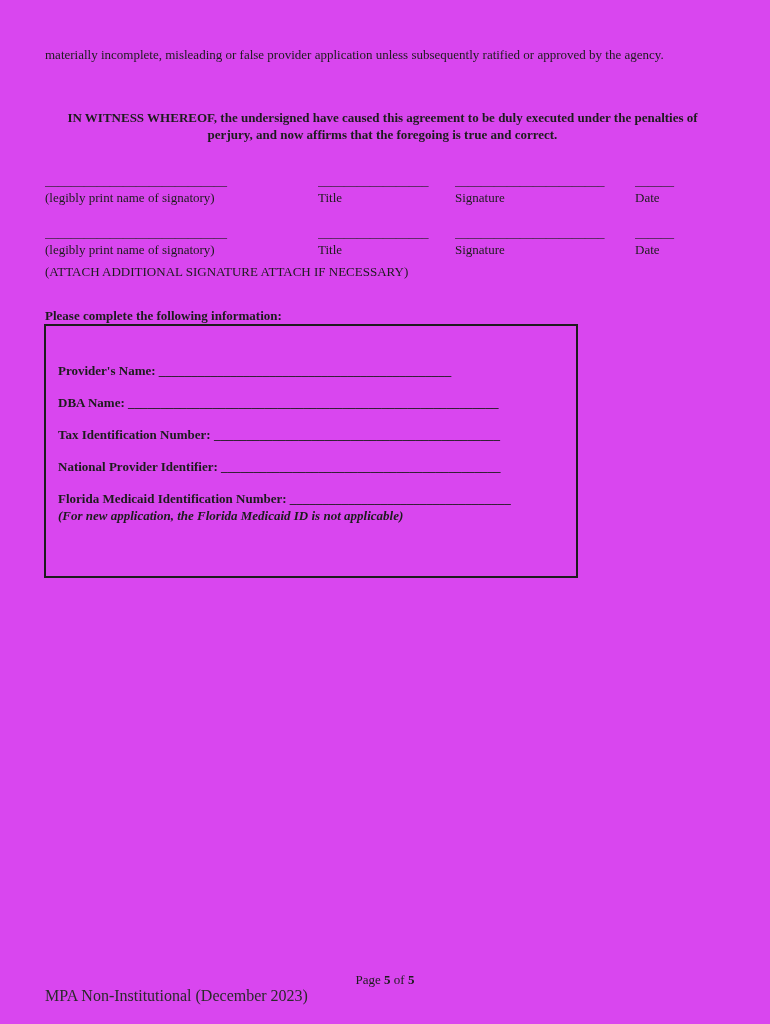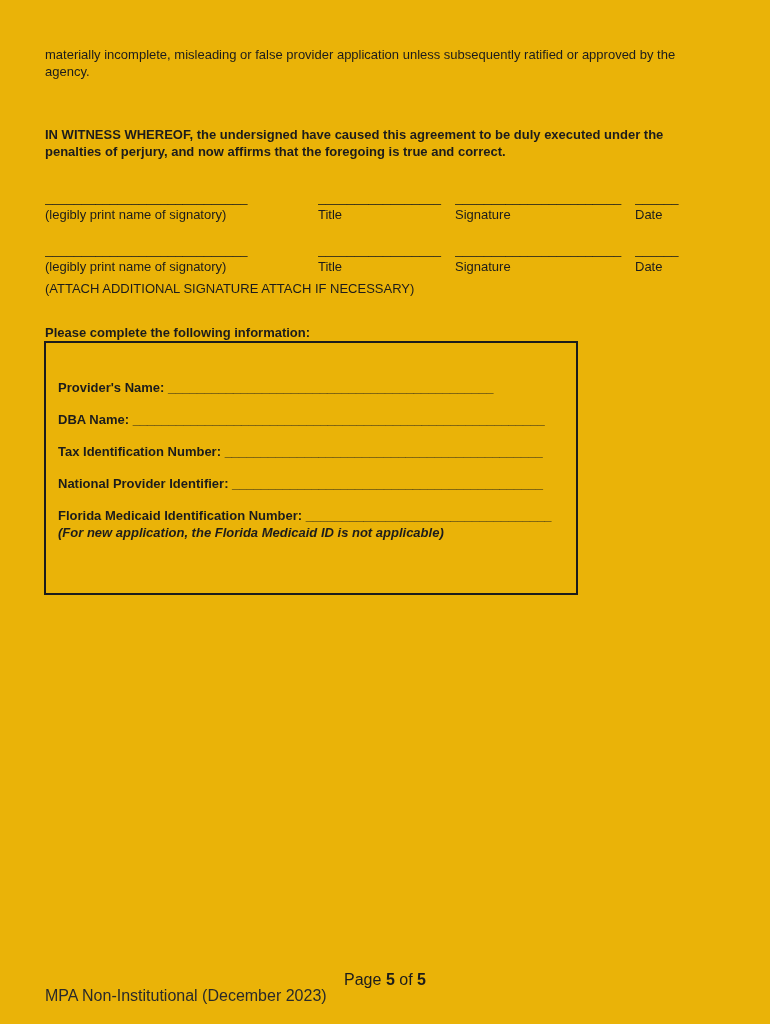--- a/index.html
+++ b/index.html
@@ -4,34 +4,34 @@
 <style>
   html, body {
     margin: 0;
     padding: 0;
     background: #ffffff;
   }
   .page {
     position: relative;
     width: 770px;
     height: 1024px;
-    background: #eab308;
+    background: #d946ef;
     color: #1c1c1c;
-    font-family: Liberation Sans, sans-serif;
+    font-family: Liberation Serif, serif;
     font-size: 13px;
     line-height: 17px;
     box-sizing: border-box;
     padding: 46px 50px 0 45px;
     overflow: hidden;
   }
   .para {
     margin: 0;
     width: 675px;
   }
-  .bold { font-weight: bold; }
+  .bold { font-weight: bold; text-align: center; }
   .witness {
     margin-top: 46px;
   }
 
   
   .sig-block {
     margin-top: 31px;
   }
   .sig-row {
     display: flex;
@@ -90,21 +90,21 @@
     white-space: nowrap;
   }
 
   
   .page-num {
     position: absolute;
     left: 0;
     right: 0;
     top: 973px;
     text-align: center;
-    font-size: 16px;
+    font-size: 13px;
     line-height: 14px;
   }
   .doc-id {
     position: absolute;
     left: 45px;
     top: 989px;
     font-size: 16px;
     line-height: 14px;
     color: #2a2a2a;
   }

